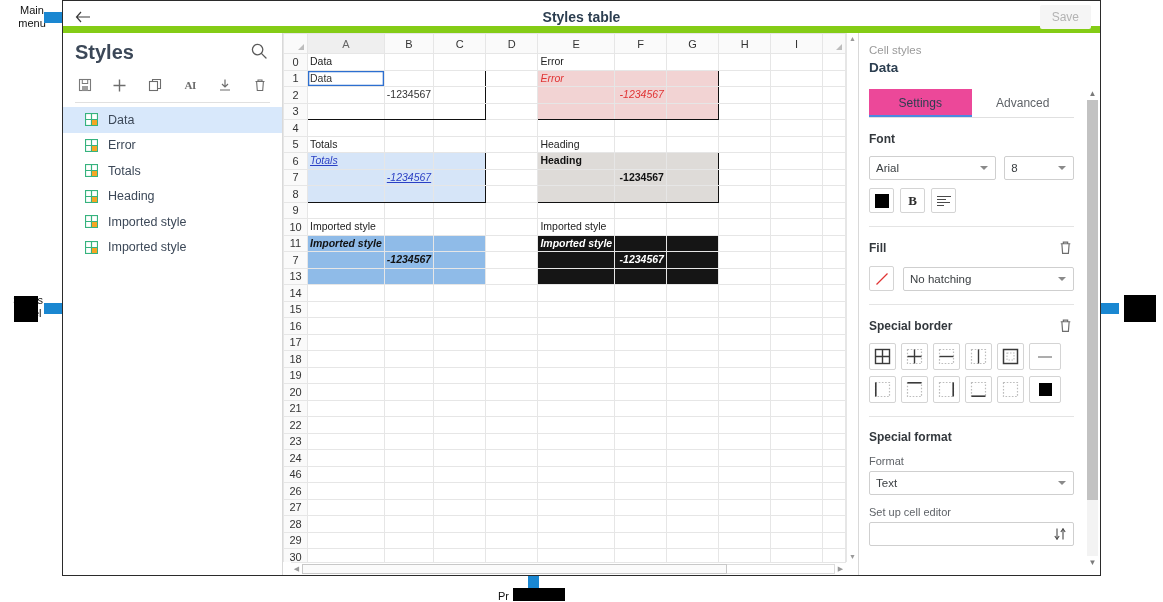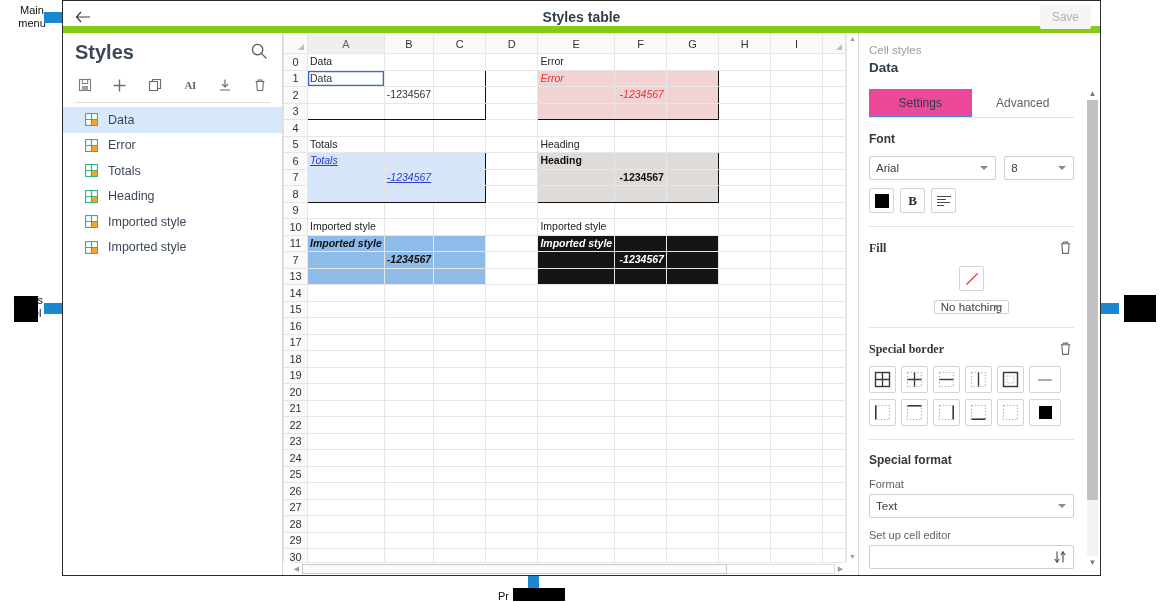--- a/index.html
+++ b/index.html
@@ -145,21 +145,21 @@
   #props-inner{position:absolute;left:0;top:0;right:16px;bottom:0;padding:0 10px;box-sizing:border-box;}
   #props-kicker{font-size:11.5px;color:#9a9a9a;margin-top:11px;}
   #props-title{font-size:13.5px;font-weight:bold;color:#2c3e50;margin-top:4px;}
   #tabs{display:flex;margin-top:14px;border-bottom:1px solid #e0e0e0;}
   .tab{
     flex:1;height:28px;line-height:28px;text-align:center;font-size:12px;
     color:#5f6368;cursor:pointer;box-sizing:border-box;
   }
   .tab.active{background:#ec4899;color:#2c3e50;border-bottom:2px solid #4a8ae0;}
   .sec-title{font-size:12px;font-weight:bold;color:#33383d;}
-  .sec-row{display:flex;align-items:center;justify-content:space-between;font-family:Liberation Serif, serif;}
+  .sec-row{display:flex;align-items:center;justify-content:space-between;}
   .trash-btn{width:16px;height:16px;cursor:pointer;color:#6d6d6d;}
   .hr{height:1px;background:#e4e4e4;margin:13px 0;}
   .field{
     height:24px;border:1px solid #cfcfcf;border-radius:2px;box-sizing:border-box;
     display:flex;align-items:center;padding:0 6px;font-size:11.5px;color:#3c4043;
     background:#fff;cursor:pointer;position:relative;
   }
   .field .caret{
     position:absolute;right:7px;top:50%;margin-top:-2px;
     border-left:4px solid transparent;border-right:4px solid transparent;
@@ -727,21 +727,21 @@
               <td class="cell"></td>
               <td class="cell"></td>
               <td class="cell"></td>
               <td class="cell"></td>
               <td class="cell"></td>
               <td class="cell"></td>
               <td class="cell"></td>
               <td class="cell"></td>
             </tr>
         <tr>
-              <td class="rowhead">25</td>
+              <td class="rowhead">46</td>
               <td class="cell"></td>
               <td class="cell"></td>
               <td class="cell"></td>
               <td class="cell"></td>
               <td class="cell"></td>
               <td class="cell"></td>
               <td class="cell"></td>
               <td class="cell"></td>
               <td class="cell"></td>
               <td class="cell"></td>
@@ -867,21 +867,21 @@
       <div class="hr"></div>
 
       <div class="sec-row">
         <span class="sec-title">Fill</span>
         <span class="trash-btn">
           <svg width="15" height="15" viewBox="0 0 14 14" aria-hidden="true">
             <path d="M2.5 3.5 H11.5 M5 3.5 V2 H9 V3.5 M3.6 3.5 L4.3 12.5 H9.7 L10.4 3.5" stroke="#6d6d6d" stroke-width="1.1" fill="none"></path>
           </svg>
         </span>
       </div>
-      <div style="display:flex;gap:9px;margin-top:10px;align-items:center;flex-direction:column;">
+      <div style="display:flex;gap:9px;margin-top:10px;align-items:center;">
         <div class="sq-btn">
           <svg width="16" height="16" viewBox="0 0 16 16" aria-hidden="true">
             <path d="M2.5 13.5 L13.5 2.5" stroke="#e03434" stroke-width="1.3"></path>
           </svg>
         </div>
         <div class="field" style="flex:1;">
           <span>No hatching</span>
           <span class="caret"></span>
         </div>
       </div>

